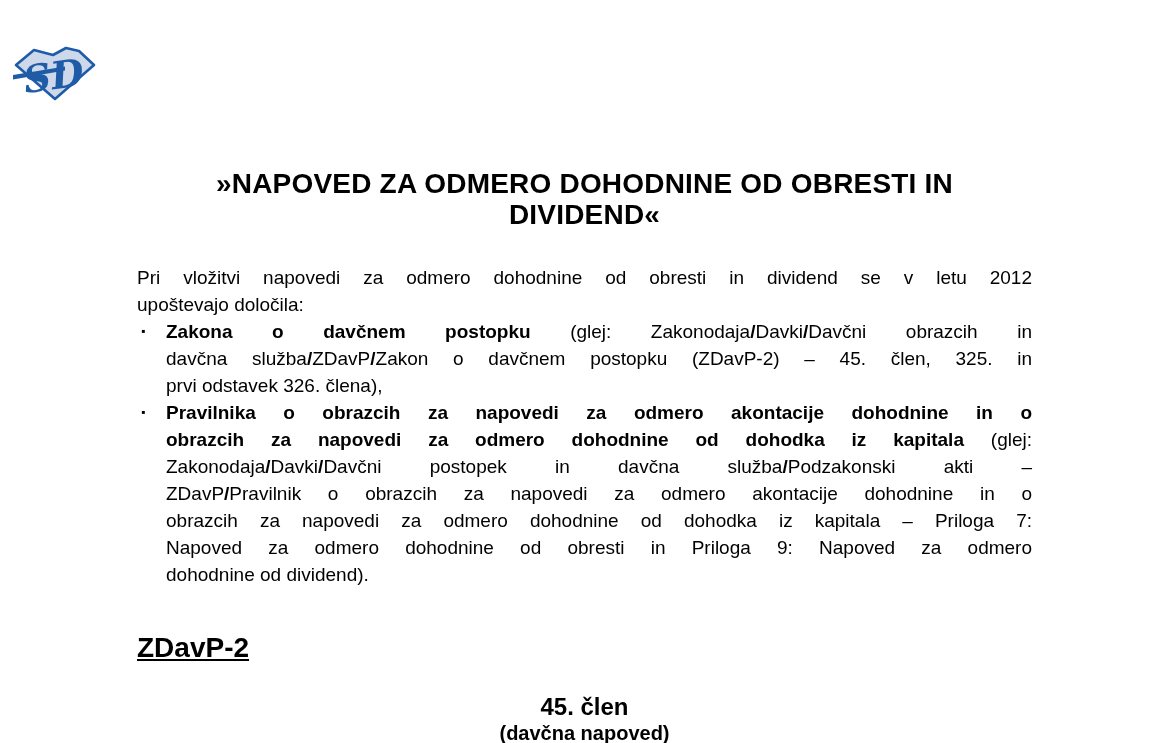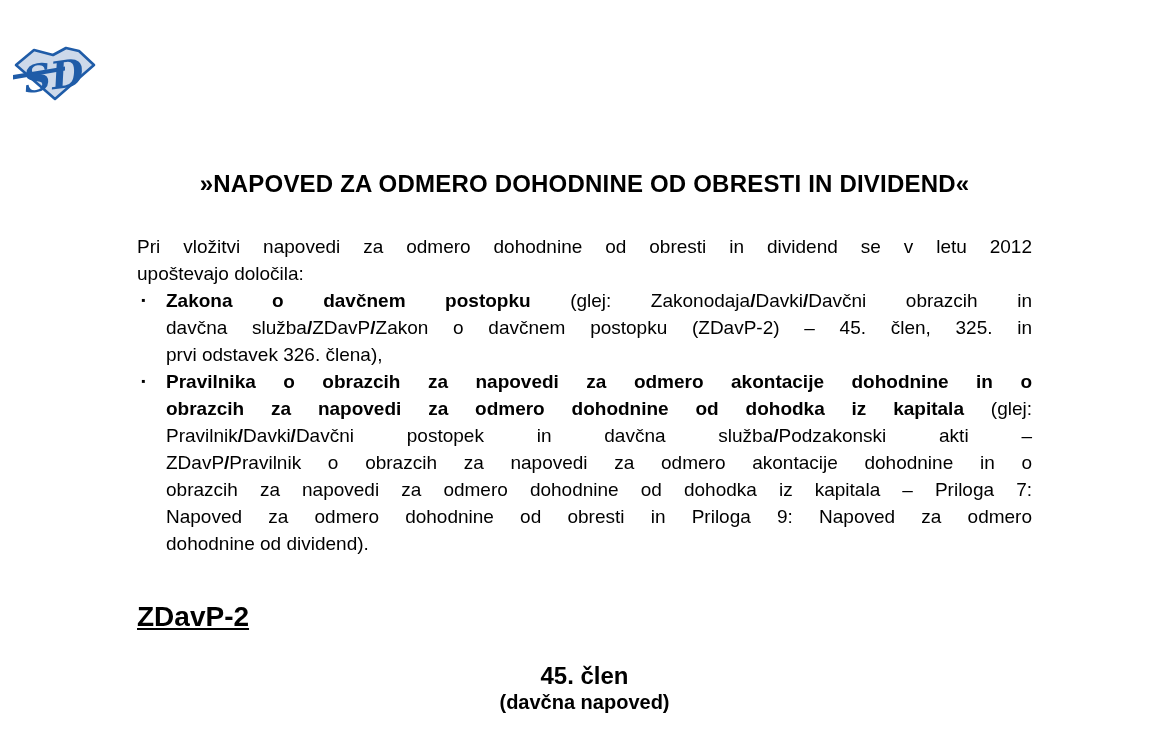--- a/index.html
+++ b/index.html
@@ -26,21 +26,21 @@
   }
   .content {
     position: absolute;
     left: 137px;
     top: 168px;
     width: 895px;
   }
   .title {
     text-align: center;
     font-weight: bold;
-    font-size: 24px;
+    font-size: 28px;
     line-height: 31px;
     letter-spacing: 0.2px;
   }
   .body-text {
     font-size: 19px;
     line-height: 27px;
   }
   .intro { margin-top: 34px; }
   
   .tline { text-align: justify; text-align-last: justify; white-space: normal; }
@@ -104,21 +104,21 @@
             <div class="tline"><b>Zakona o davčnem postopku </b><span>(glej: Zakonodaja</span><b>/</b><span>Davki</span><b>/</b><span>Davčni obrazcih in</span></div>
             <div class="tline"><span>davčna služba</span><b>/</b><span>ZDavP</span><b>/</b><span>Zakon o davčnem postopku (ZDavP-2) – 45. člen, 325. in</span></div>
             <div class="tline"><span>prvi odstavek 326. člena),</span></div>
           </div>
       </div>
       <div class="bullet-item">
         <span class="bullet-marker">▪</span>
         <div class="para">
             <div class="tline"><b>Pravilnika o obrazcih za napovedi za odmero akontacije dohodnine in o</b></div>
             <div class="tline"><b>obrazcih za napovedi za odmero dohodnine od dohodka iz kapitala </b><span>(glej:</span></div>
-            <div class="tline"><span>Pravilnik</span><b>/</b><span>Davki</span><b>/</b><span>Davčni postopek in davčna služba</span><b>/</b><span>Podzakonski akti –</span></div>
+            <div class="tline"><span>Zakonodaja</span><b>/</b><span>Davki</span><b>/</b><span>Davčni postopek in davčna služba</span><b>/</b><span>Podzakonski akti –</span></div>
             <div class="tline"><span>ZDavP</span><b>/</b><span>Pravilnik o obrazcih za napovedi za odmero akontacije dohodnine in o</span></div>
             <div class="tline"><span>obrazcih za napovedi za odmero dohodnine od dohodka iz kapitala – Priloga 7:</span></div>
             <div class="tline"><span>Napoved za odmero dohodnine od obresti in Priloga 9: Napoved za odmero</span></div>
             <div class="tline"><span>dohodnine od dividend).</span></div>
           </div>
       </div>
     </div>
 
     <div class="law-heading">
       <span class="u">ZDavP-2</span>

